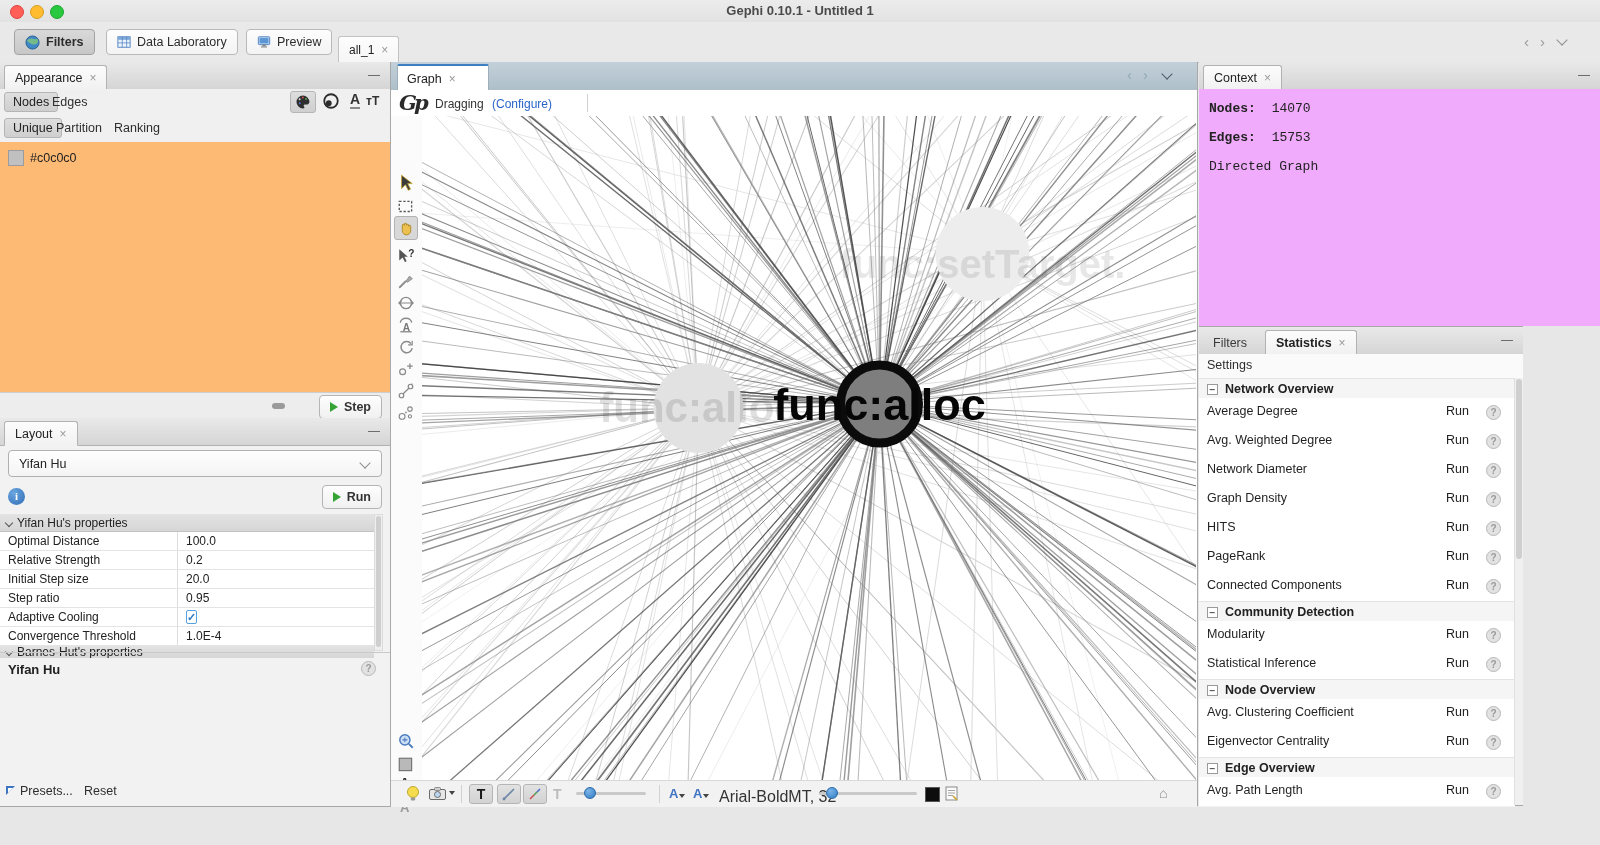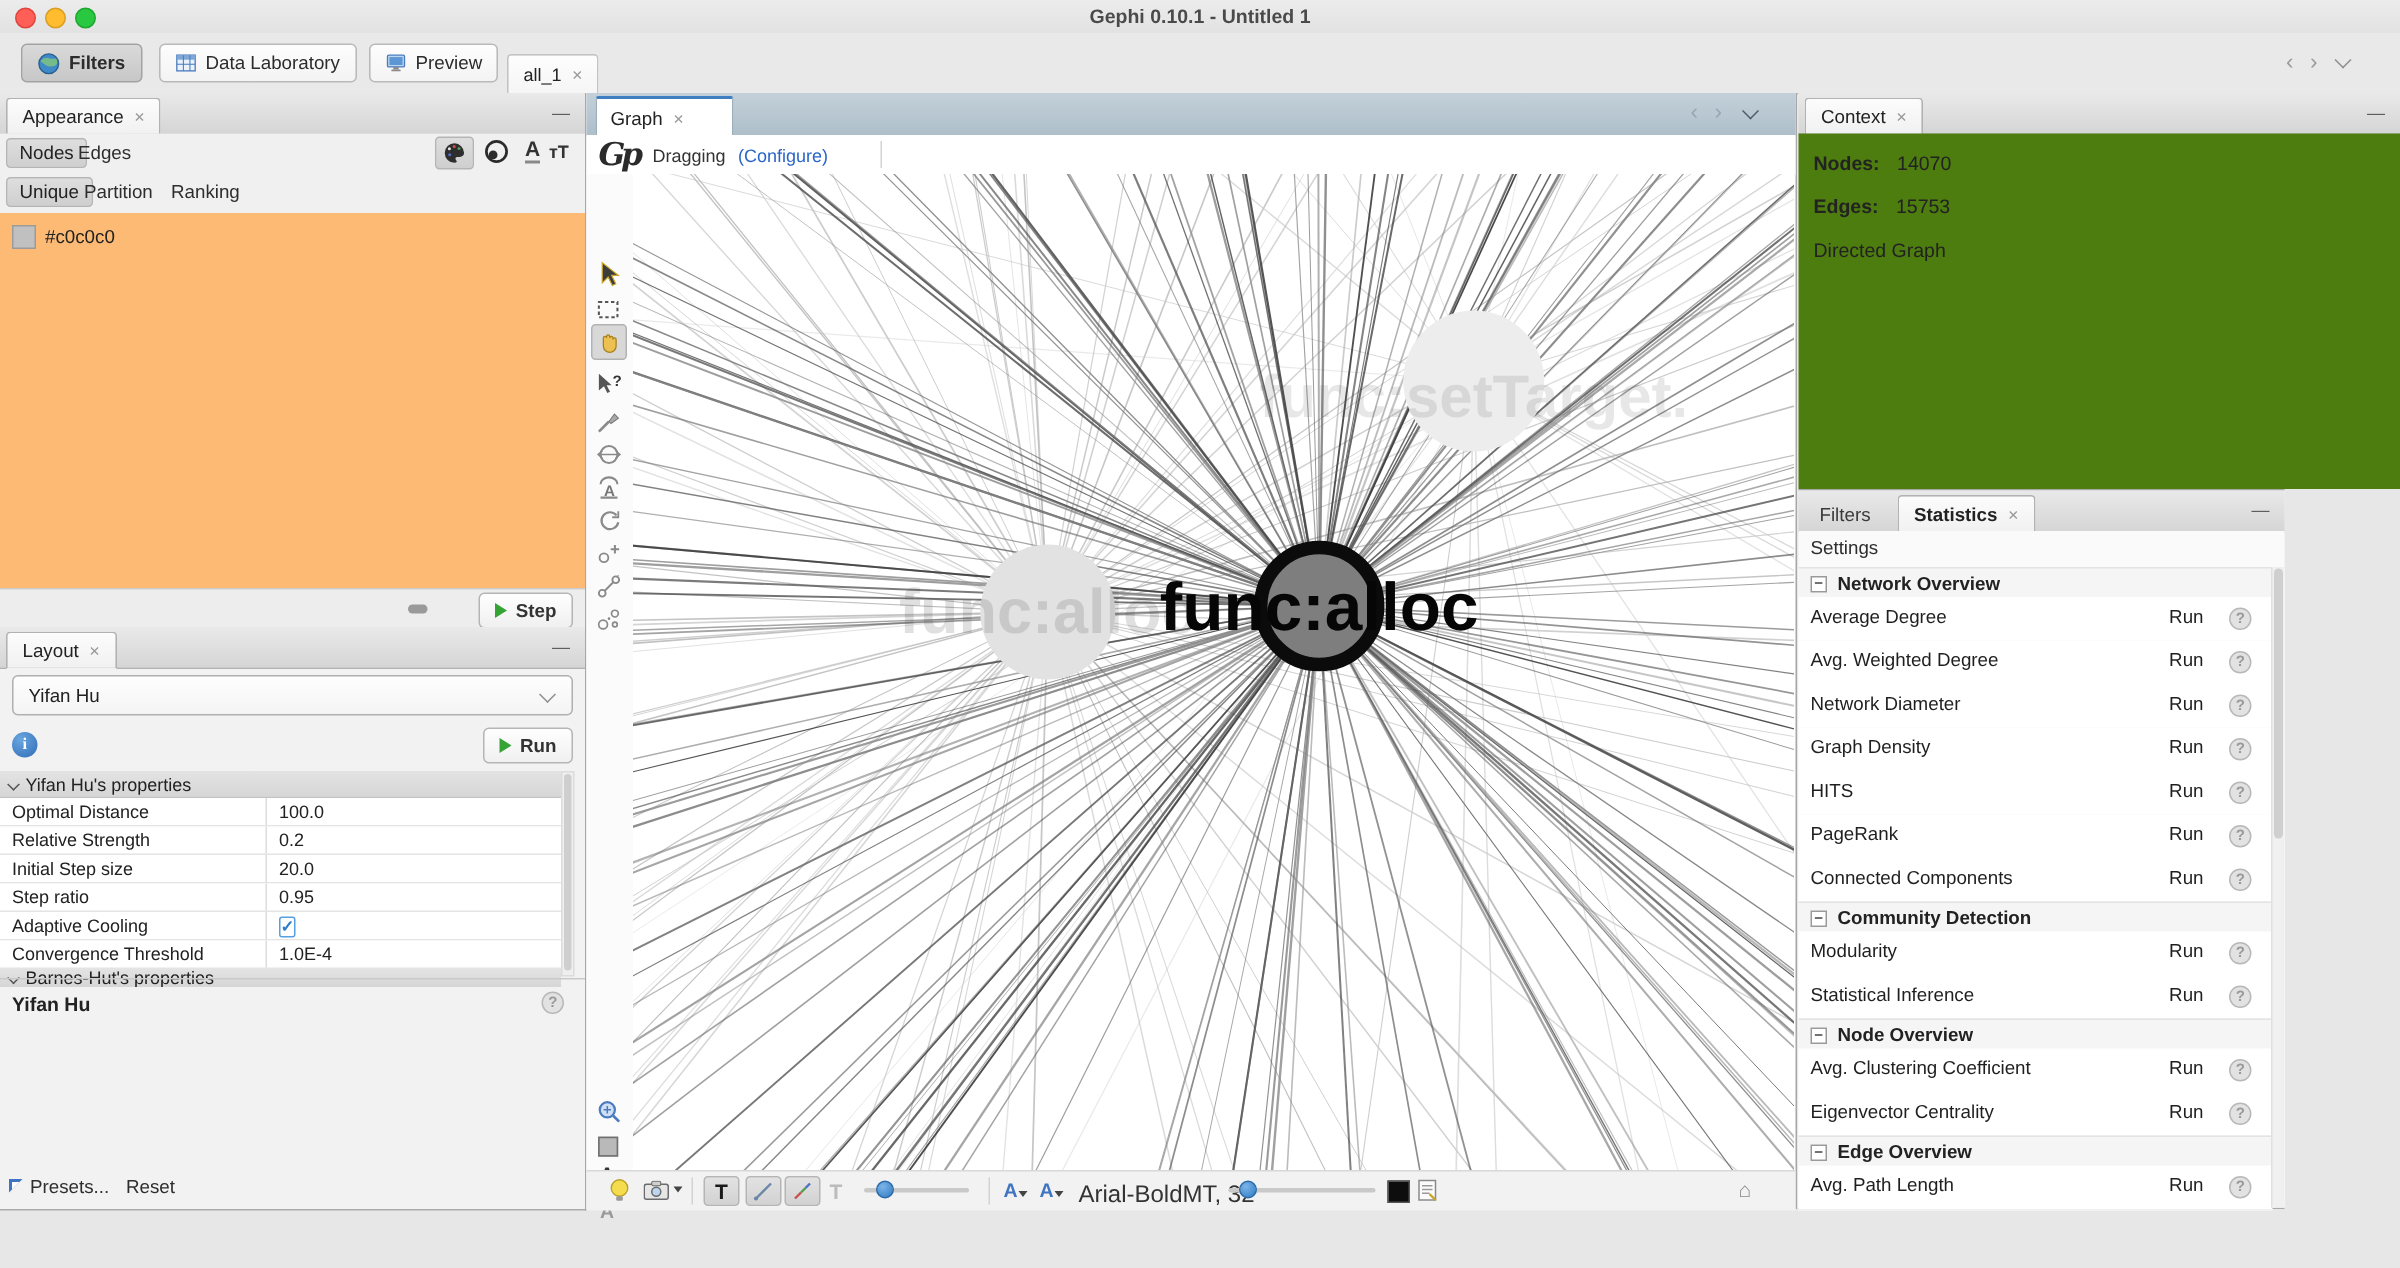--- a/index.html
+++ b/index.html
@@ -672,21 +672,21 @@
 </div>
 
 <div class="abs panel" style="left:1199px;top:62px;width:401px;height:264px;border-right:none;">
   <div class="abs tabbar">
     <div class="tab" style="left:4px;">
       <span>Context</span>
       <span class="x">×</span>
     </div>
     <span class="minim">—</span>
   </div>
-  <div class="abs" style="left:0;top:27px;right:0;bottom:0;background:#4d7c0f;">
+  <div class="abs" style="left:0;top:27px;right:0;bottom:0;background:#f0abfc;font-family:Liberation Mono, monospace;">
     <span class="abs" style="left:10px;top:12px;">
       <b>Nodes:</b>
       <span style="margin-left:8px;">14070</span>
     </span>
     <span class="abs" style="left:10px;top:41px;">
       <b>Edges:</b>
       <span style="margin-left:8px;">15753</span>
     </span>
     <span class="abs" style="left:10px;top:70px;">Directed Graph</span>
   </div>

